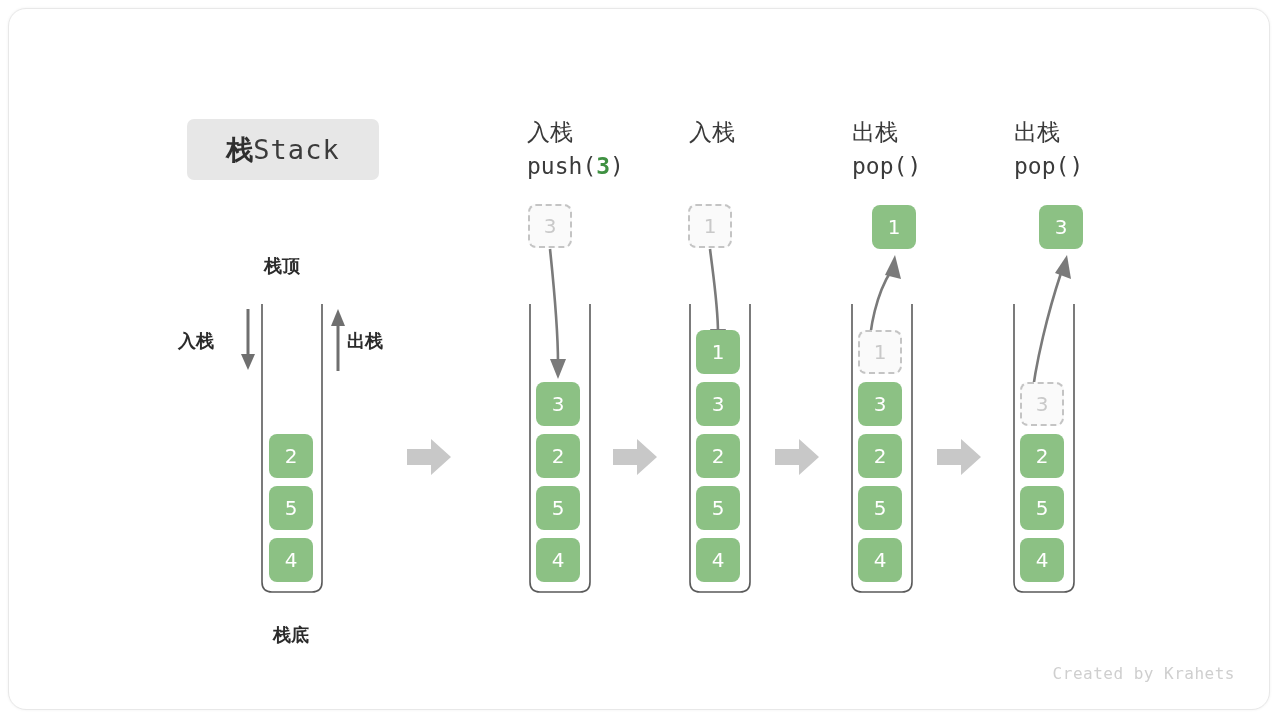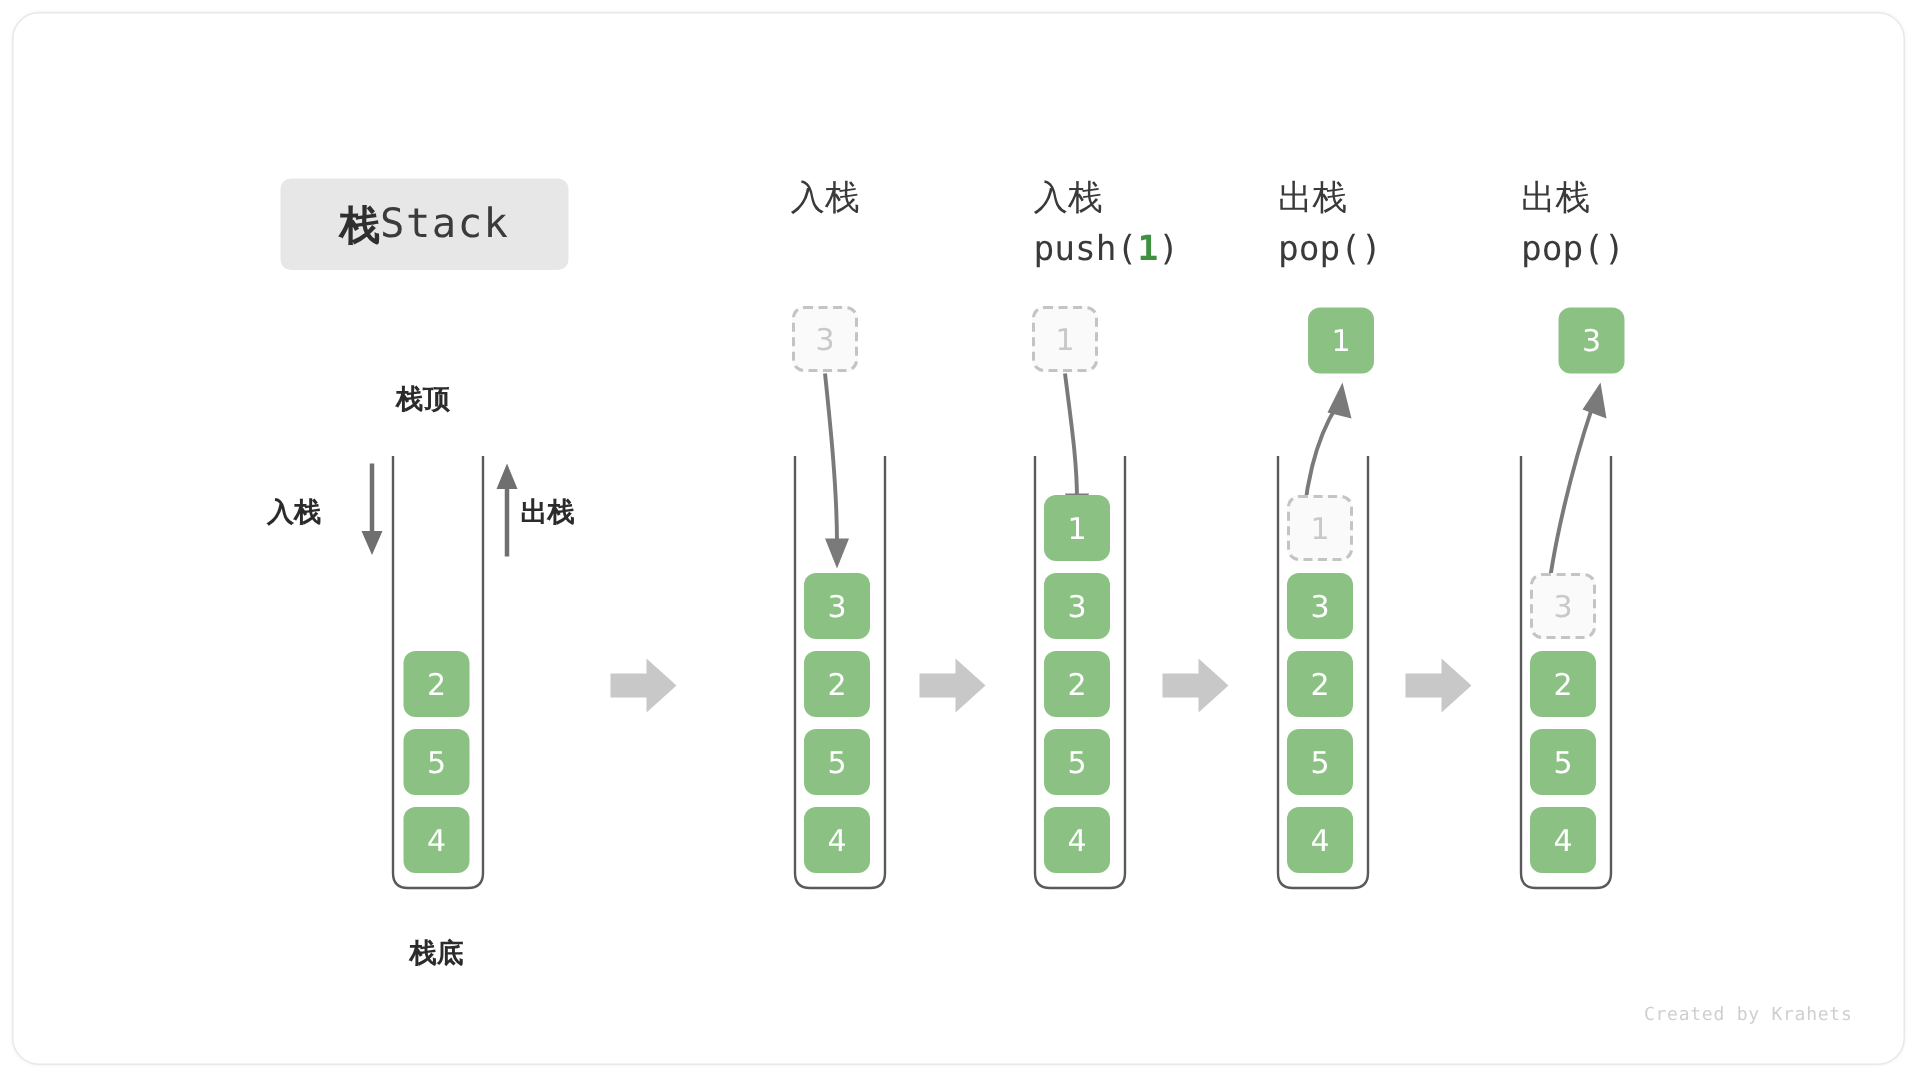--- a/index.html
+++ b/index.html
@@ -133,21 +133,21 @@
 
   
   .step-arrow { position: absolute; }
 
   
   #footer {
     position: absolute;
     right: 34px;
     bottom: 26px;
     font-family: "DejaVu Sans Mono", "Liberation Mono", monospace;
-    font-size: 12px;
+    font-size: 16px;
     color: #cfcfcf;
     letter-spacing: 0.5px;
   }
 
   svg { display: block; overflow: visible; }
 </style>
 </head>
 <body>
 
 <div id="card">
@@ -201,41 +201,41 @@
     </svg>
   </div>
   <div class="step-arrow" style="left:928px; top:430px;">
     <svg width="44" height="36" viewBox="0 0 44 36">
       <polygon points="0,10 24,10 24,0 44,18 24,36 24,26 0,26" fill="#c8c8c8"></polygon>
     </svg>
   </div>
 
   <div class="col-head" style="left:518px;">
     <span class="ln1">入栈</span>
+    <span class="ln2"><span>push(</span><span class="arg">3</span><span>)</span></span>
   </div>
   <div class="cell ghost" style="left:519px; top:195px;">3</div>
   <div style="position:absolute; left:519px; top:238px;">
     <svg width="60" height="140" viewBox="0 0 60 140">
       <path d="M22,2 C26,40 30,80 30,116" fill="none" stroke="#7a7a7a" stroke-width="2.6"></path>
       <polygon points="30,132 22,112 38,112" fill="#7a7a7a"></polygon>
     </svg>
   </div>
   <div class="stack-box" style="left:519px; top:295px;">
     <svg width="64" height="290" viewBox="0 0 64 290">
       <path d="M2,0 L2,278 Q2,288 12,288 L52,288 Q62,288 62,278 L62,0" fill="none" stroke="#5a5a5a" stroke-width="1.6"></path>
     </svg>
   </div>
   <div class="cell solid" style="left:527px; top:373px;">3</div>
   <div class="cell solid" style="left:527px; top:425px;">2</div>
   <div class="cell solid" style="left:527px; top:477px;">5</div>
   <div class="cell solid" style="left:527px; top:529px;">4</div>
 
   <div class="col-head" style="left:680px;">
     <span class="ln1">入栈</span>
-    <span class="ln2"><span>push(</span><span class="arg">1</span><span>)</span></span>
   </div>
   <div class="cell ghost" style="left:679px; top:195px;">1</div>
   <div style="position:absolute; left:679px; top:238px;">
     <svg width="60" height="110" viewBox="0 0 60 110">
       <path d="M22,2 C26,34 30,60 30,86" fill="none" stroke="#7a7a7a" stroke-width="2.6"></path>
       <polygon points="30,102 22,82 38,82" fill="#7a7a7a"></polygon>
     </svg>
   </div>
   <div class="stack-box" style="left:679px; top:295px;">
     <svg width="64" height="290" viewBox="0 0 64 290">

